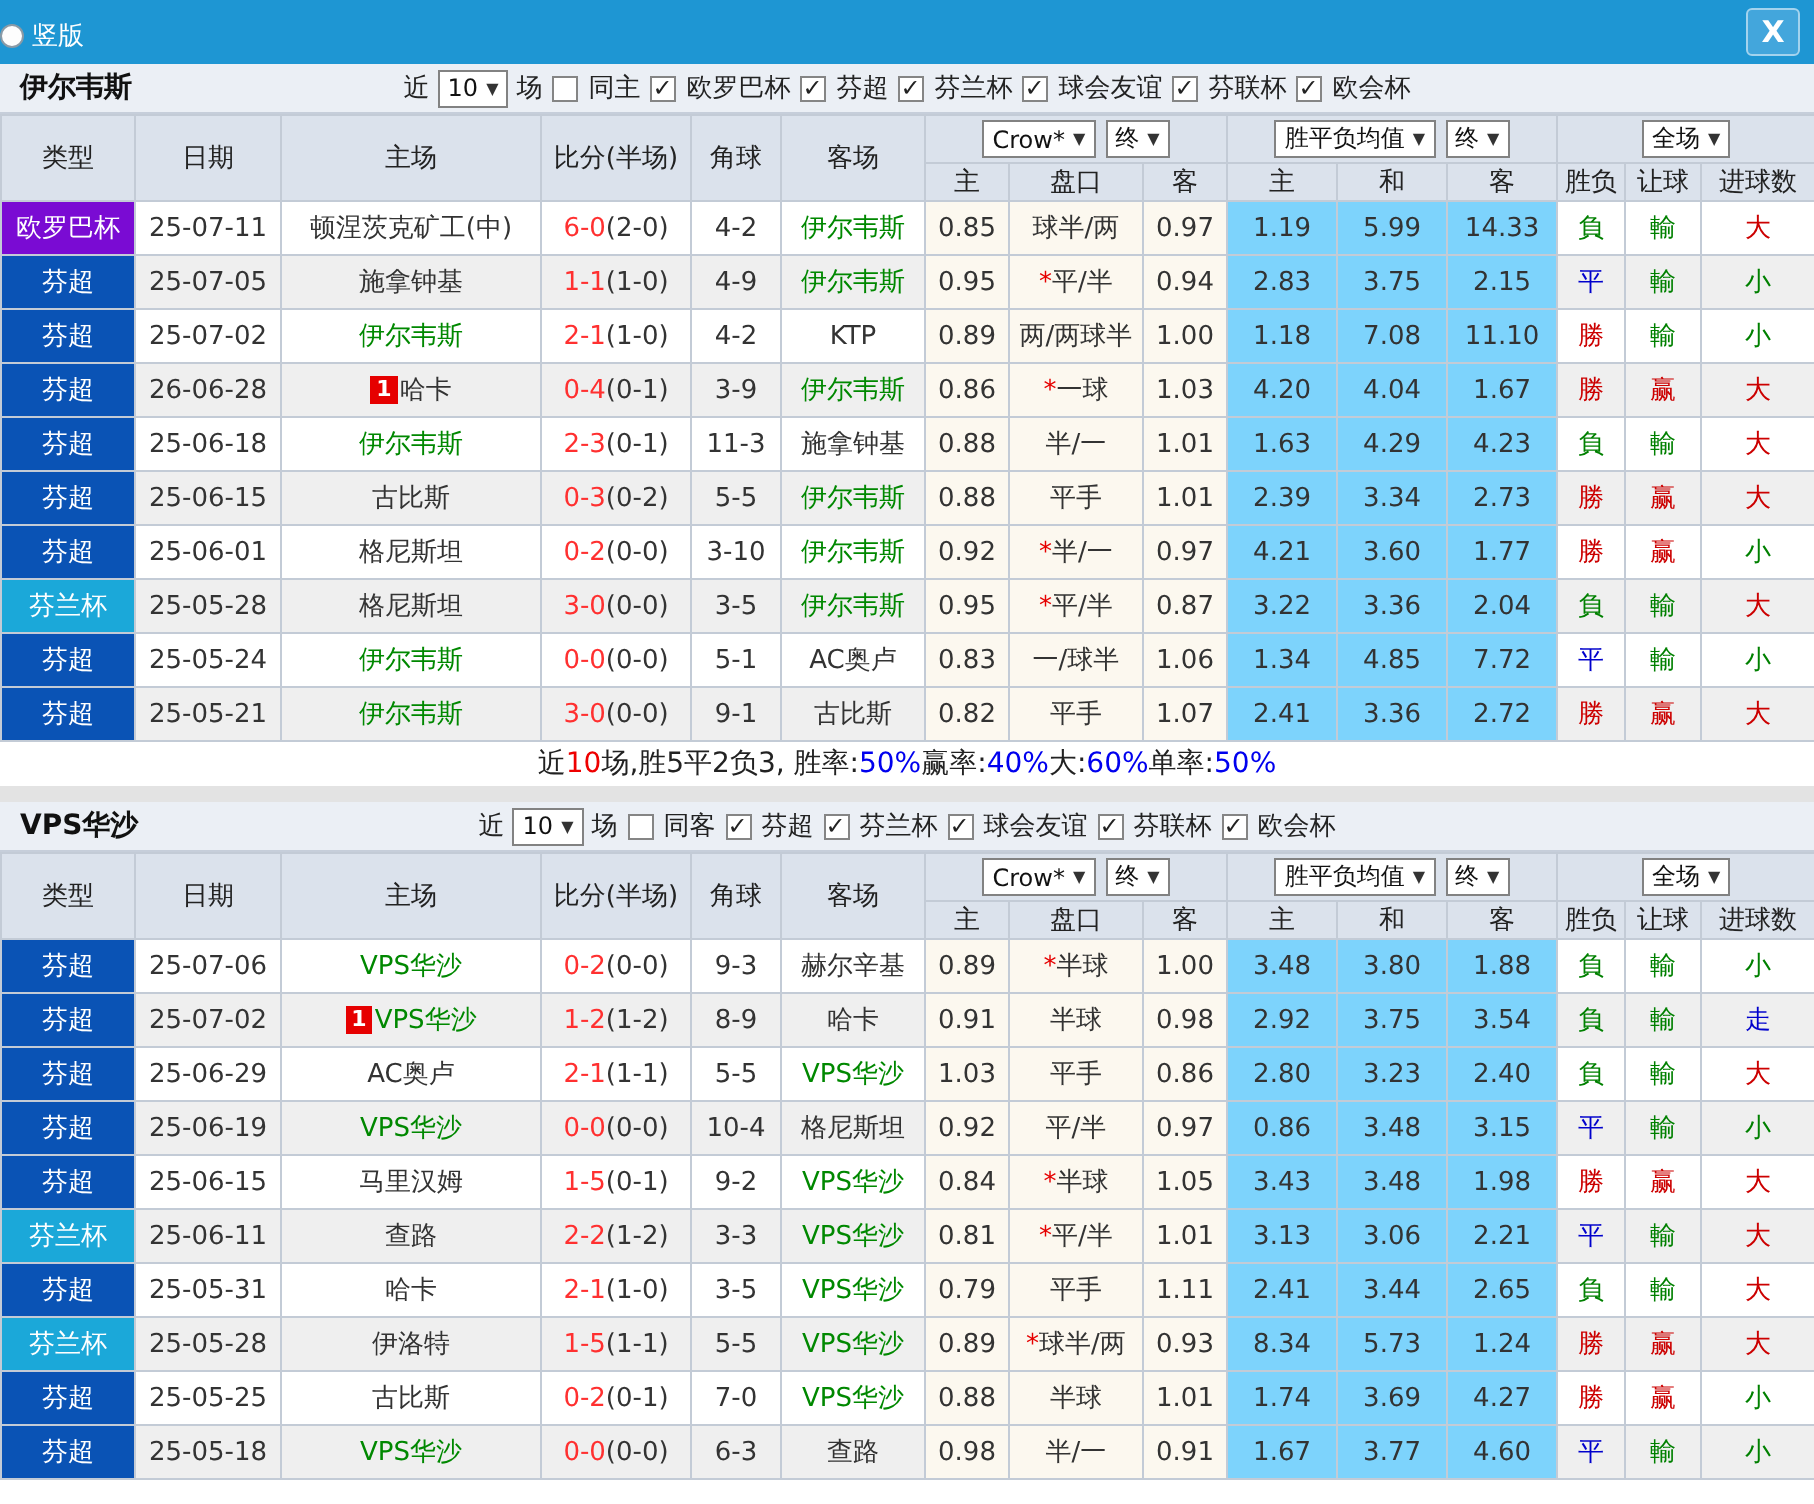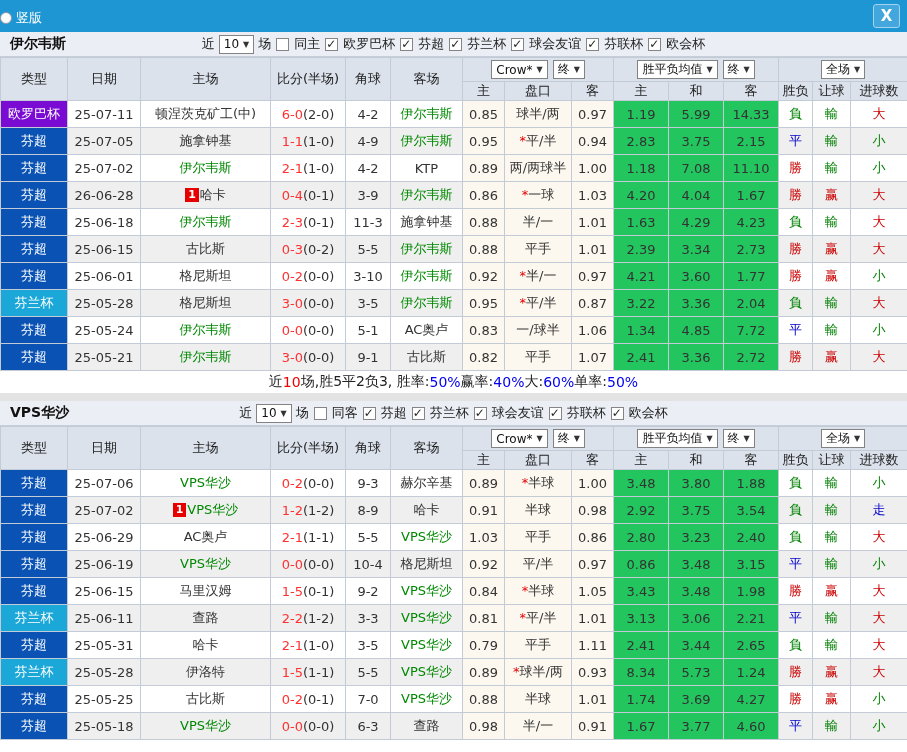--- a/index.html
+++ b/index.html
@@ -53,21 +53,21 @@
   table { border-collapse:collapse; table-layout:fixed; width:907px; }
   th, td { border:1px solid #C3CBD6; text-align:center; overflow:hidden; white-space:nowrap; padding:0; }
   thead th { background:#DBE2EC; font-weight:normal; font-size:13px; color:#222; }
   thead tr.group th { height:24px; }
   thead tr.sub th { height:18px; }
   .hdr-selects { display:flex; justify-content:center; align-items:flex-start; gap:5px; }
 
   tbody td { height:27px; font-size:13px; color:#333; background:#fff; }
   tbody tr.alt td { background:#EFEFEF; }
   tbody tr td.c-cream { background:#FCF8EF; }
-  tbody tr td.c-blue  { background:#22c55e; }
+  tbody tr td.c-blue  { background:#7dd3fc; }
   td.c-league { color:#fff; font-size:13px; }
   .team-green { color:#008800; }
   .score-main { color:#FF3030; }
   .score-half { color:#333; }
   .badge { display:inline-block; background:#E60000; color:#fff; font-size:11px; font-weight:bold;
            padding:0 3px; line-height:14px; margin-right:1px; vertical-align:1px; }
   .star { color:#E60000; }
 
   
   .summary { height:22px; background:#fff; display:flex; justify-content:center; align-items:center; font-size:14px; }

